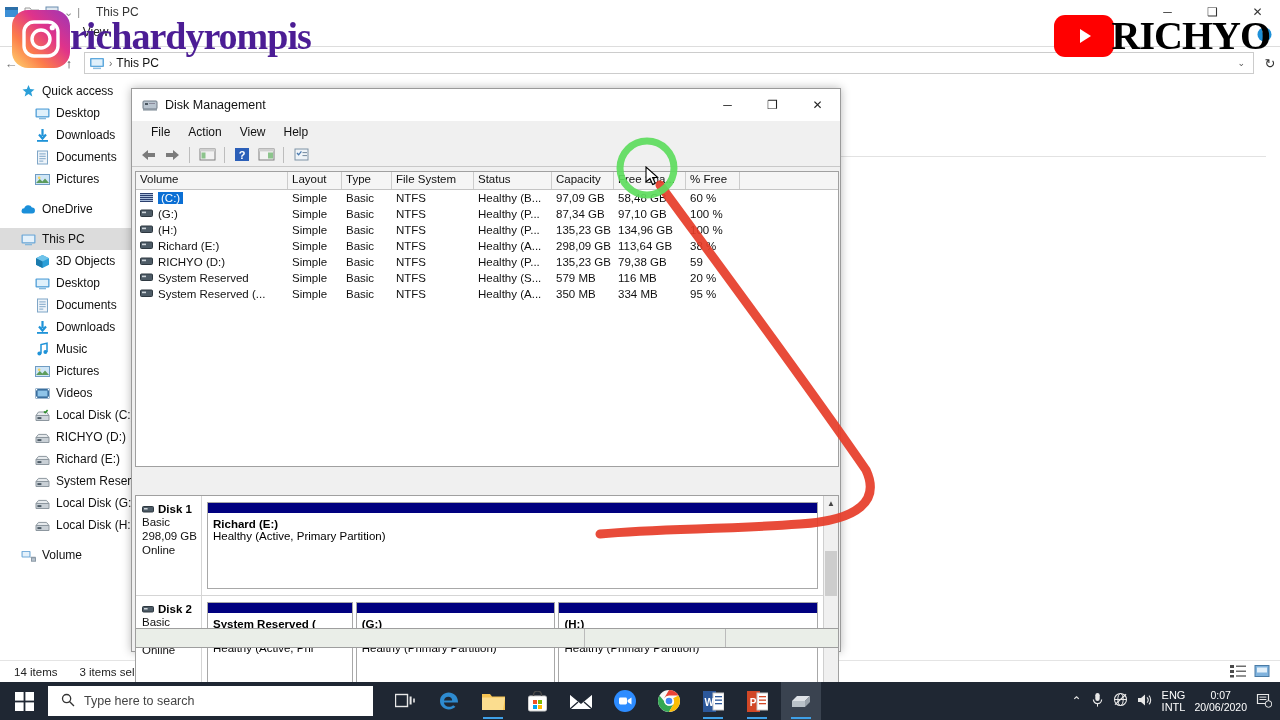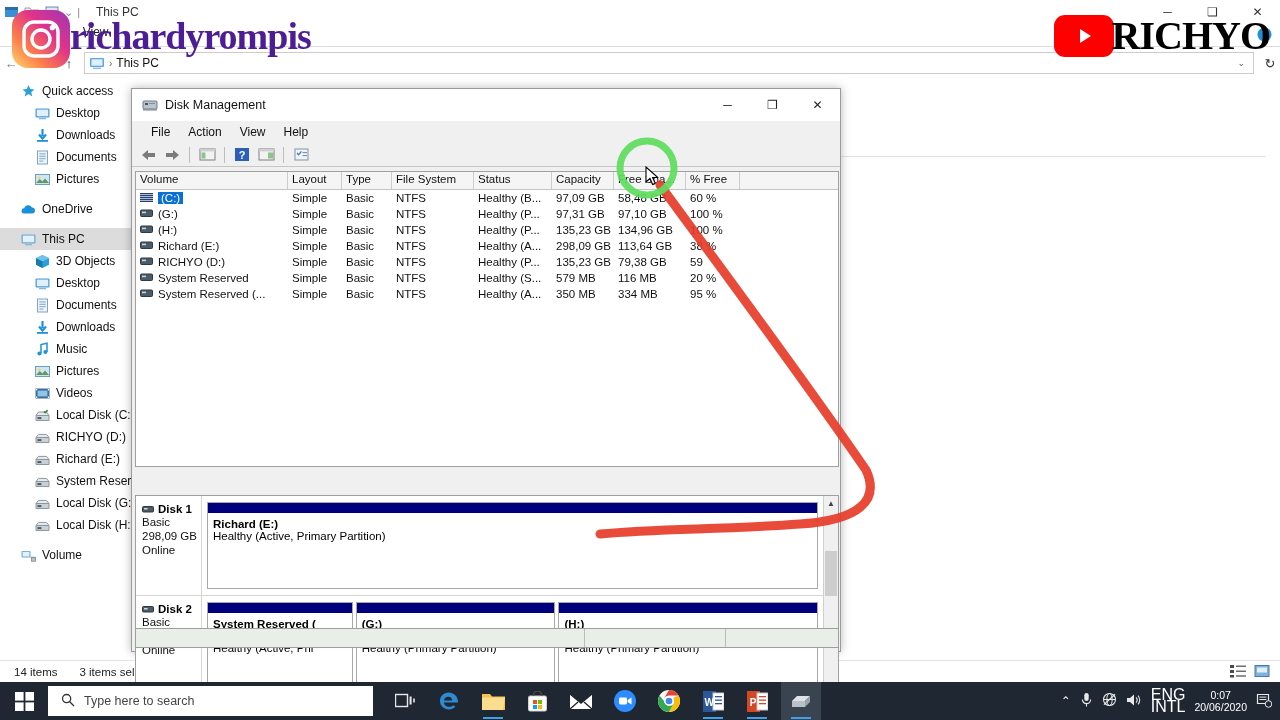--- a/index.html
+++ b/index.html
@@ -143,21 +143,21 @@
   .taskbar { position:absolute; left:0; bottom:0; width:1280px; height:38px; background:#1f2733; display:flex; align-items:center; }
   .tb-start { width:48px; height:38px; display:flex; align-items:center; justify-content:center; }
   .tb-search { width:325px; height:30px; background:#fff; display:flex; align-items:center; gap:9px; padding-left:13px; }
   .tb-search .ph { font-size:12.5px; color:#444; }
   .tb-apps { display:flex; align-items:center; gap:4px; margin-left:12px; }
   .tb-app { width:40px; height:38px; display:flex; align-items:center; justify-content:center; position:relative; }
   .tb-app.active { background:#3a4350; }
   .tb-app.run::after { content:""; position:absolute; bottom:1px; left:10px; width:20px; height:2px; background:#3ea0e8; }
   .tray { margin-left:auto; display:flex; align-items:center; gap:9px; padding-right:8px; color:#fff; }
   .tray-ico { font-size:12px; color:#e8e8e8; }
-  .tray-lang { font-size:16px; line-height:12px; text-align:left; color:#fff; }
+  .tray-lang { font-size:11px; line-height:12px; text-align:left; color:#fff; }
   .tray-clock { font-size:10.5px; line-height:12px; text-align:center; color:#fff; }
 </style>
 </head>
 <body>
 
 <div id="explorer">
 
   <div class="ex-titlebar">
     <div class="qat">
       <span class="qat-ico">
@@ -610,21 +610,21 @@
             <span class="vol-ico-wrap"><svg width="13" height="9" viewBox="0 0 13 9">
                 <rect x="0.5" y="1" width="12" height="6.5" rx="1" fill="#4d5b66" stroke="#2e3840"></rect>
                 <rect x="2" y="2.6" width="4" height="1.6" fill="#cfd6dc"></rect>
               </svg></span>
             <span class="">(G:)</span>
           </div>
           <div style="width: 54px;">Simple</div>
           <div style="width: 50px;">Basic</div>
           <div style="width: 82px;">NTFS</div>
           <div style="width: 78px;">Healthy (P...</div>
-          <div style="width: 62px;">97,31 GB</div>
+          <div style="width: 62px;">87,34 GB</div>
           <div style="width: 72px;">97,10 GB</div>
           <div style="width: 54px;">100 %</div>
         </div>
         <div class="vl-row">
           <div class="vl-vol" style="width: 152px;">
             <span class="vol-ico-wrap"><svg width="13" height="9" viewBox="0 0 13 9">
                 <rect x="0.5" y="1" width="12" height="6.5" rx="1" fill="#4d5b66" stroke="#2e3840"></rect>
                 <rect x="2" y="2.6" width="4" height="1.6" fill="#cfd6dc"></rect>
               </svg></span>
             <span class="">(H:)</span>

